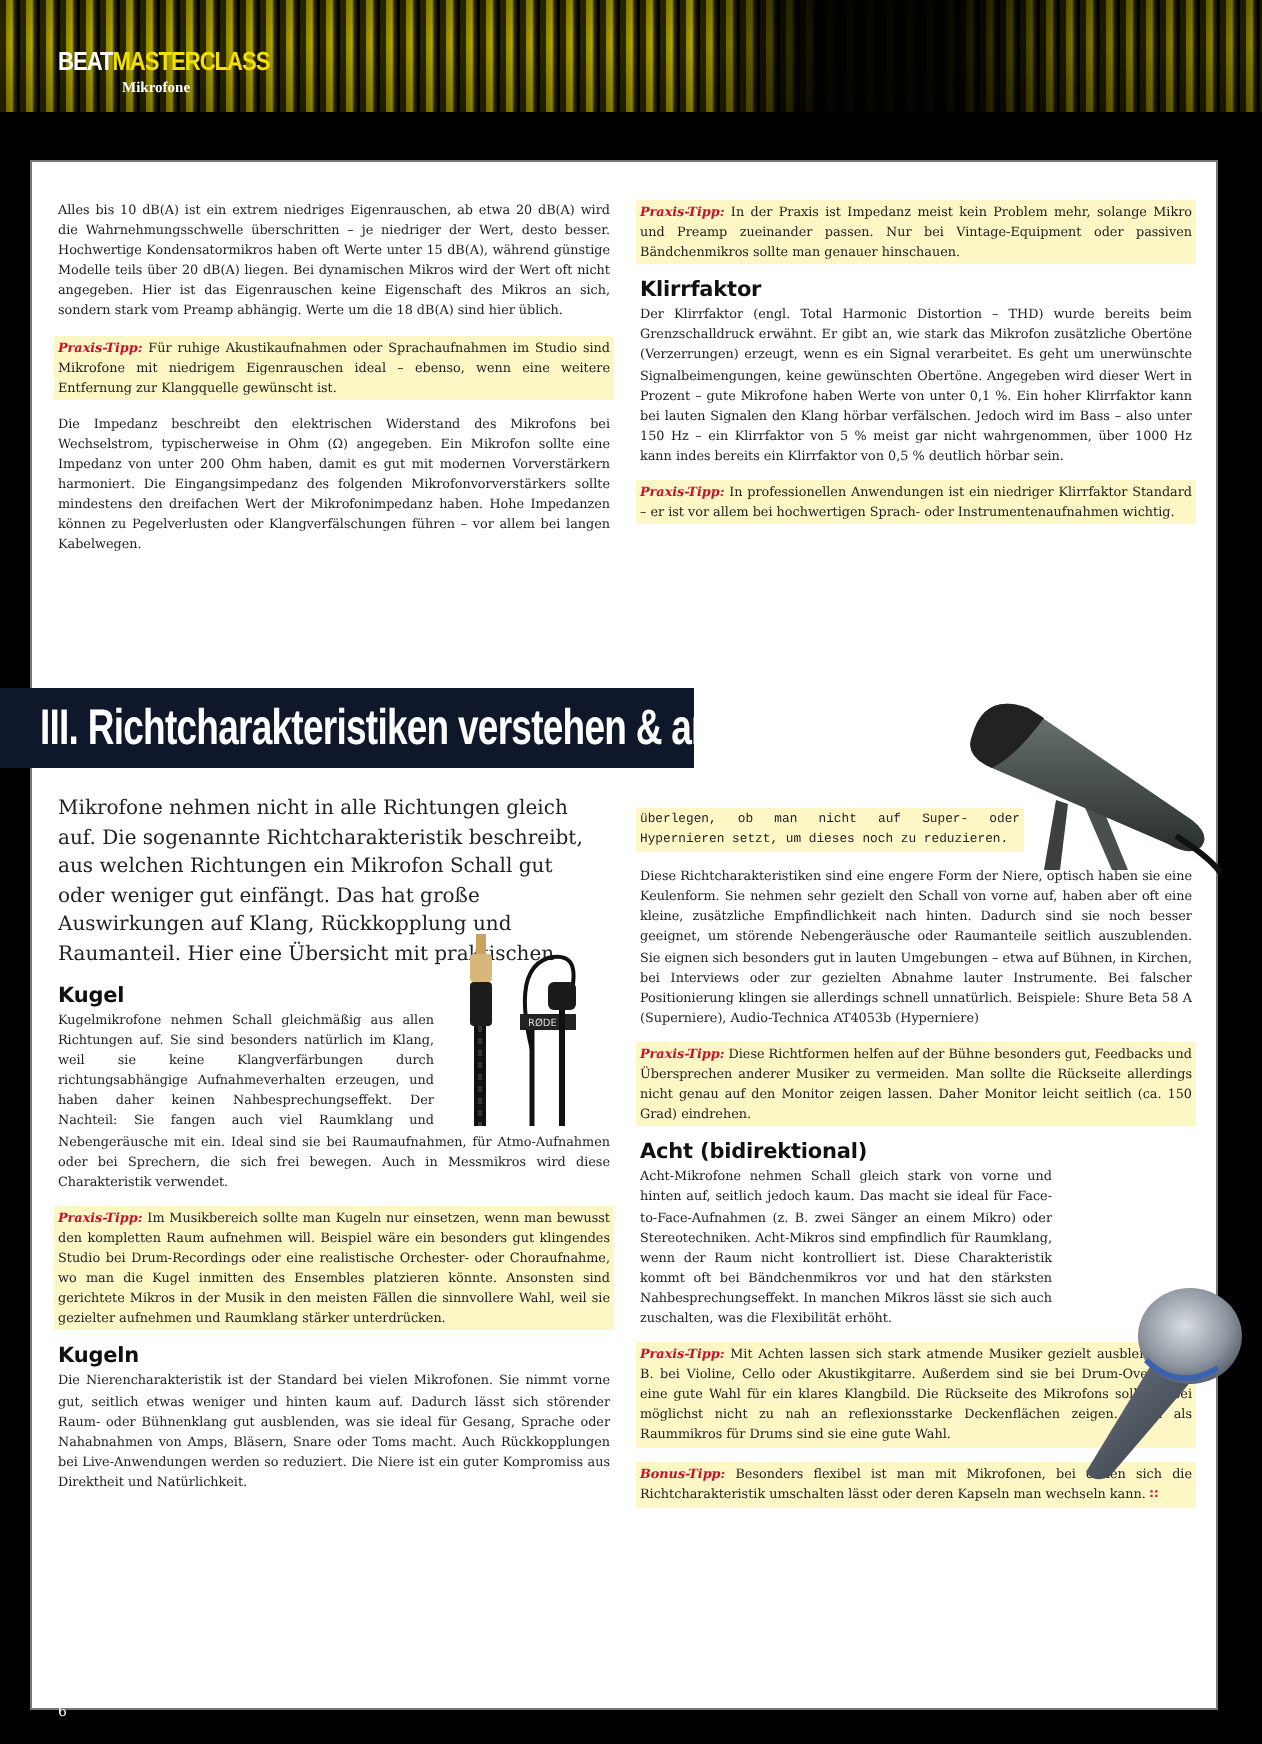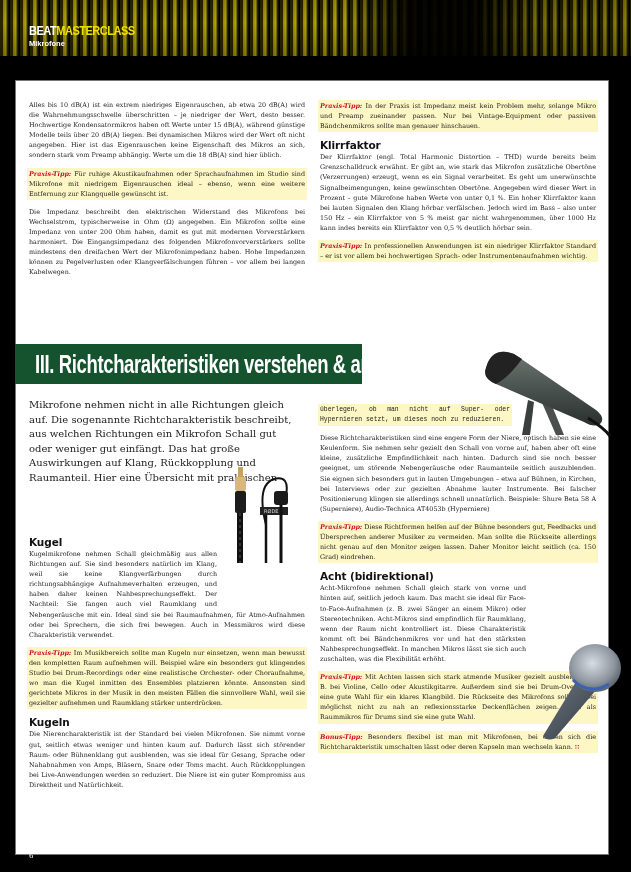--- a/index.html
+++ b/index.html
@@ -17,21 +17,21 @@
     content: ""; position: absolute; inset: 0;
     background: linear-gradient(180deg, rgba(0,0,0,0.15) 0%, rgba(0,0,0,0) 40%, rgba(0,0,0,0.25) 100%);
   }
   .brand { position: absolute; left: 29px; top: 22px; z-index: 2; line-height: 1; }
   .brand-name {
     font-family: "Liberation Sans", sans-serif; font-weight: bold; font-size: 13px;
     letter-spacing: -0.6px; transform: scaleX(0.85); transform-origin: left; display: inline-block;
   }
   .brand-beat { color: #fff; }
   .brand-master { color: #f2e000; }
-  .brand-sub { font-family: Liberation Sans, sans-serif; font-weight: bold; font-size: 7.5px; color: #fff; margin-top: 2px; }
+  .brand-sub { font-family: Liberation Serif, serif; font-weight: bold; font-size: 7.5px; color: #fff; margin-top: 2px; padding-left: 32px; }
 
   
   .page {
     position: absolute; left: 15px; top: 80px; width: 594px; height: 775px;
     background: #fff; border: 1px solid #777;
   }
   .side-bar-left { position: absolute; left: 0; top: 80px; width: 15px; height: 792px; background: #000; }
   .bottom { position: absolute; left: 0; top: 855px; width: 631px; height: 17px; background: #000; }
   .page-number {
     position: absolute; left: 29px; top: 852px; color: #fff; font-size: 7px;
@@ -42,22 +42,22 @@
   .col p { margin-bottom: 7px; }
   .tip { background: #fdf6c5; padding: 1px 2px; margin-left: -2px; margin-right: -2px; }
   .tip-label { color: #c8102e; font-weight: bold; font-style: italic; }
   .h3 {
     font-family: "DejaVu Sans", sans-serif; font-weight: bold; font-size: 10.5px; color: #111;
     line-height: 12px; margin-top: 4px; margin-bottom: 1px; letter-spacing: -0.1px;
   }
 
   
   .banner {
-    position: absolute; left: 15px; top: 344px; width: 347px; height: 40px;
-    background: #14532d;
+    position: absolute; left: 0; top: 344px; width: 347px; height: 40px;
+    background: #0f172a;
   }
   .banner-text {
     position: absolute; left: 20px; top: 4px; color: #fff; white-space: nowrap;
     font-family: "Liberation Sans", sans-serif; font-weight: bold; font-size: 25px; line-height: 32px;
     transform: scaleX(0.74); transform-origin: left; letter-spacing: -0.5px;
   }
 
   .lead {
     position: absolute; left: 29px; top: 398px; width: 270px;
     font-size: 10px; line-height: 14.5px; color: #222;
@@ -126,21 +126,21 @@
   <path d="M14 48 L14 98" stroke="#111" stroke-width="6"></path>
   <path d="M14 48 L14 98" stroke="#333" stroke-width="2" stroke-dasharray="3 3"></path>
   <path d="M40 60 Q30 20 48 14 Q64 10 60 30" stroke="#111" stroke-width="2" fill="none"></path>
   <rect x="48" y="26" width="14" height="14" rx="3" fill="#1b1b1b"></rect>
   <rect x="34" y="42" width="28" height="8" fill="#222"></rect>
   <text x="38" y="48" fill="#ddd" font-size="5" font-family="DejaVu Sans, sans-serif">RØDE</text>
   <path d="M55 40 L55 98" stroke="#111" stroke-width="3"></path>
   <path d="M40 50 L40 98" stroke="#111" stroke-width="2.5"></path>
 </svg>
 
-<div class="col" style="left:29px; top:532px; width:276px;">
+<div class="col" style="left:29px; top:488px; width:276px;">
   <div class="h3">Kugel</div>
   <p style="text-indent:0;"><span style="float:right; width:88px; height:66px; margin-top:-14px;"></span><span>Kugelmikrofone nehmen Schall gleichmäßig aus allen Richtungen auf. Sie sind besonders natürlich im Klang, weil sie keine Klangverfärbungen durch richtungsabhängige Aufnahmeverhalten erzeugen, und haben daher keinen Nahbesprechungseffekt. Der Nachteil: Sie fangen auch viel Raumklang und Nebengeräusche mit ein. Ideal sind sie bei Raumaufnahmen, für Atmo-Aufnahmen oder bei Sprechern, die sich frei bewegen. Auch in Messmikros wird diese Charakteristik verwendet.</span></p>
   <p class="tip"><span class="tip-label">Praxis-Tipp:</span><span> Im Musikbereich sollte man Kugeln nur einsetzen, wenn man bewusst den kompletten Raum aufnehmen will. Beispiel wäre ein besonders gut klingendes Studio bei Drum-Recordings oder eine realistische Orchester- oder Choraufnahme, wo man die Kugel inmitten des Ensembles platzieren könnte. Ansonsten sind gerichtete Mikros in der Musik in den meisten Fällen die sinnvollere Wahl, weil sie gezielter aufnehmen und Raumklang stärker unterdrücken.</span></p>
   <div class="h3">Kugeln</div>
   <p>Die Nierencharakteristik ist der Standard bei vielen Mikrofonen. Sie nimmt vorne gut, seitlich etwas weniger und hinten kaum auf. Dadurch lässt sich störender Raum- oder Bühnenklang gut ausblenden, was sie ideal für Gesang, Sprache oder Nahabnahmen von Amps, Bläsern, Snare oder Toms macht. Auch Rückkopplungen bei Live-Anwendungen werden so reduziert. Die Niere ist ein guter Kompromiss aus Direktheit und Natürlichkeit.</p>
 </div>
 
 <div class="col" style="left:320px; top:404px; width:276px;">
   <p class="tip" style="width:194px;font-family:Liberation Mono, monospace;">überlegen, ob man nicht auf Super- oder Hypernieren setzt, um dieses noch zu reduzieren.</p>
   <p>Diese Richtcharakteristiken sind eine engere Form der Niere, optisch haben sie eine Keulenform. Sie nehmen sehr gezielt den Schall von vorne auf, haben aber oft eine kleine, zusätzliche Empfindlichkeit nach hinten. Dadurch sind sie noch besser geeignet, um störende Nebengeräusche oder Raumanteile seitlich auszublenden. Sie eignen sich besonders gut in lauten Umgebungen – etwa auf Bühnen, in Kirchen, bei Interviews oder zur gezielten Abnahme lauter Instrumente. Bei falscher Positionierung klingen sie allerdings schnell unnatürlich. Beispiele: Shure Beta 58 A (Superniere), Audio-Technica AT4053b (Hyperniere)</p>

